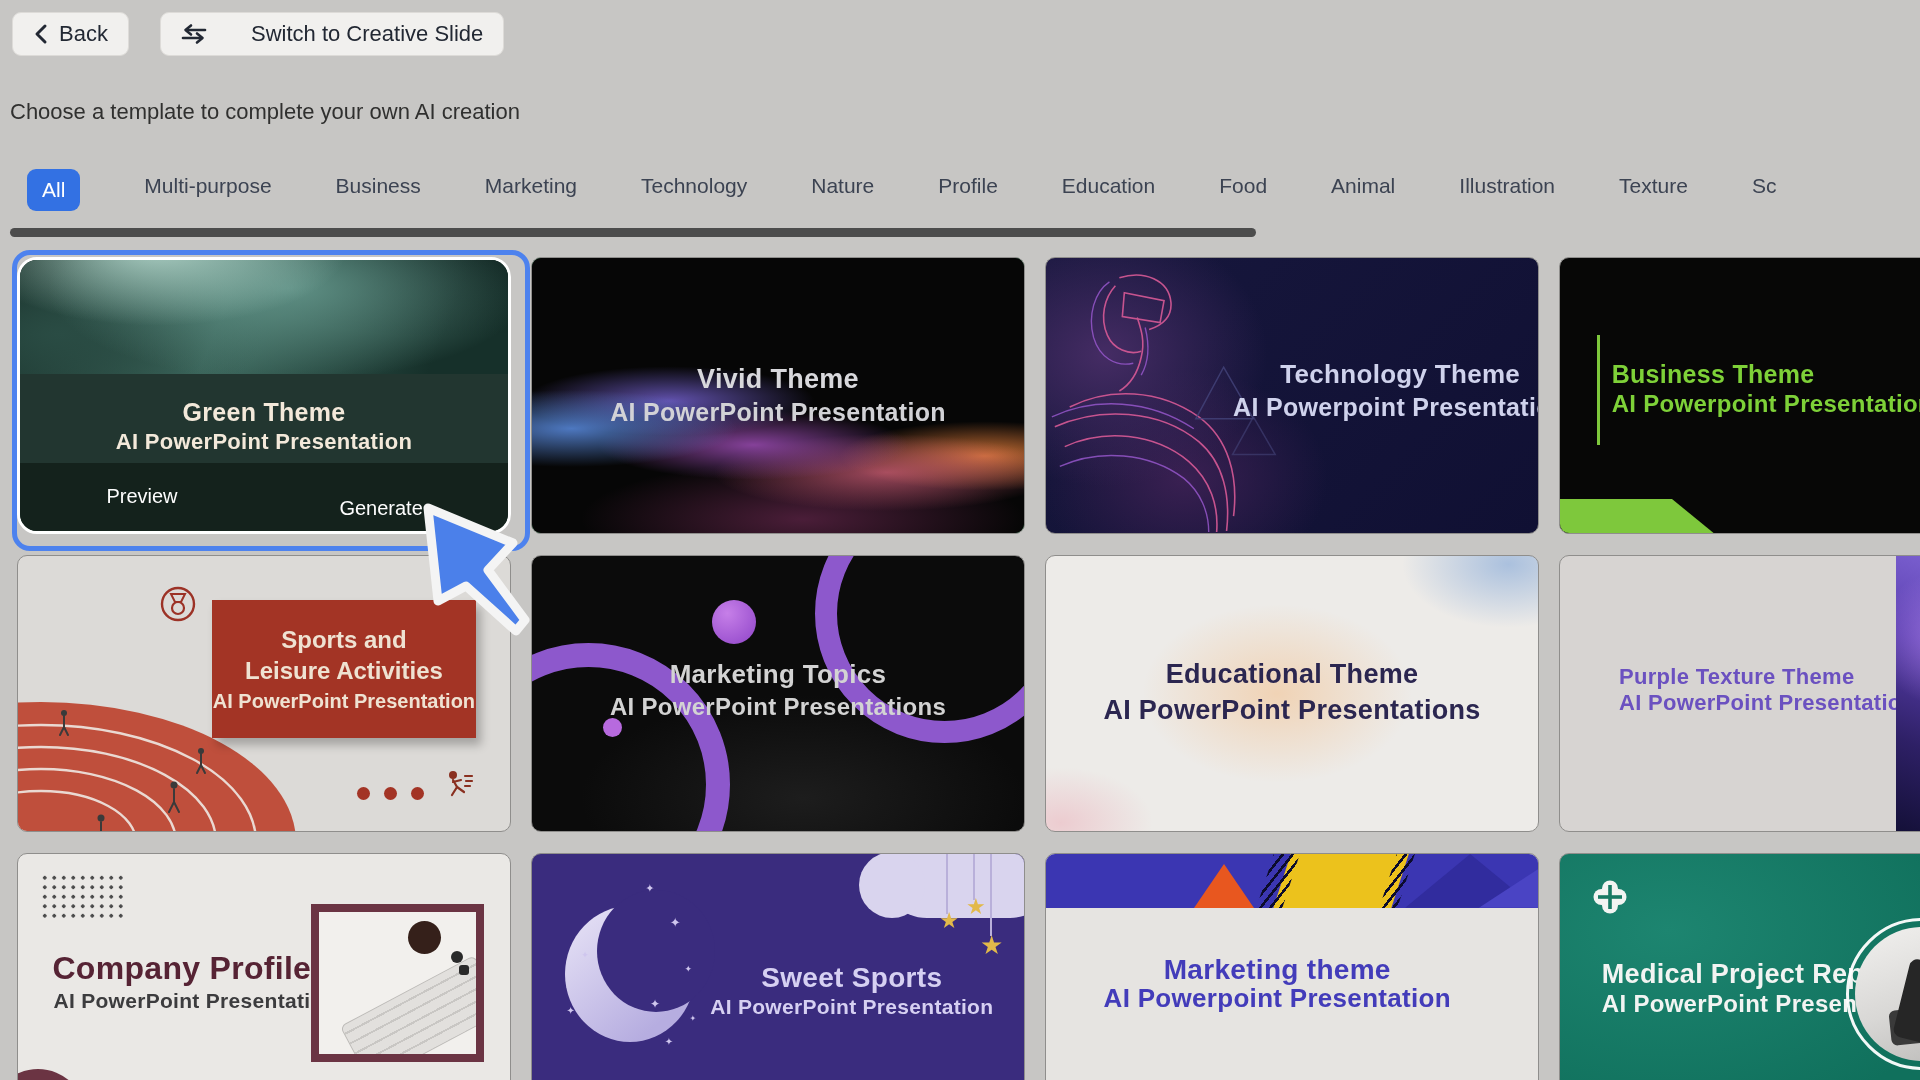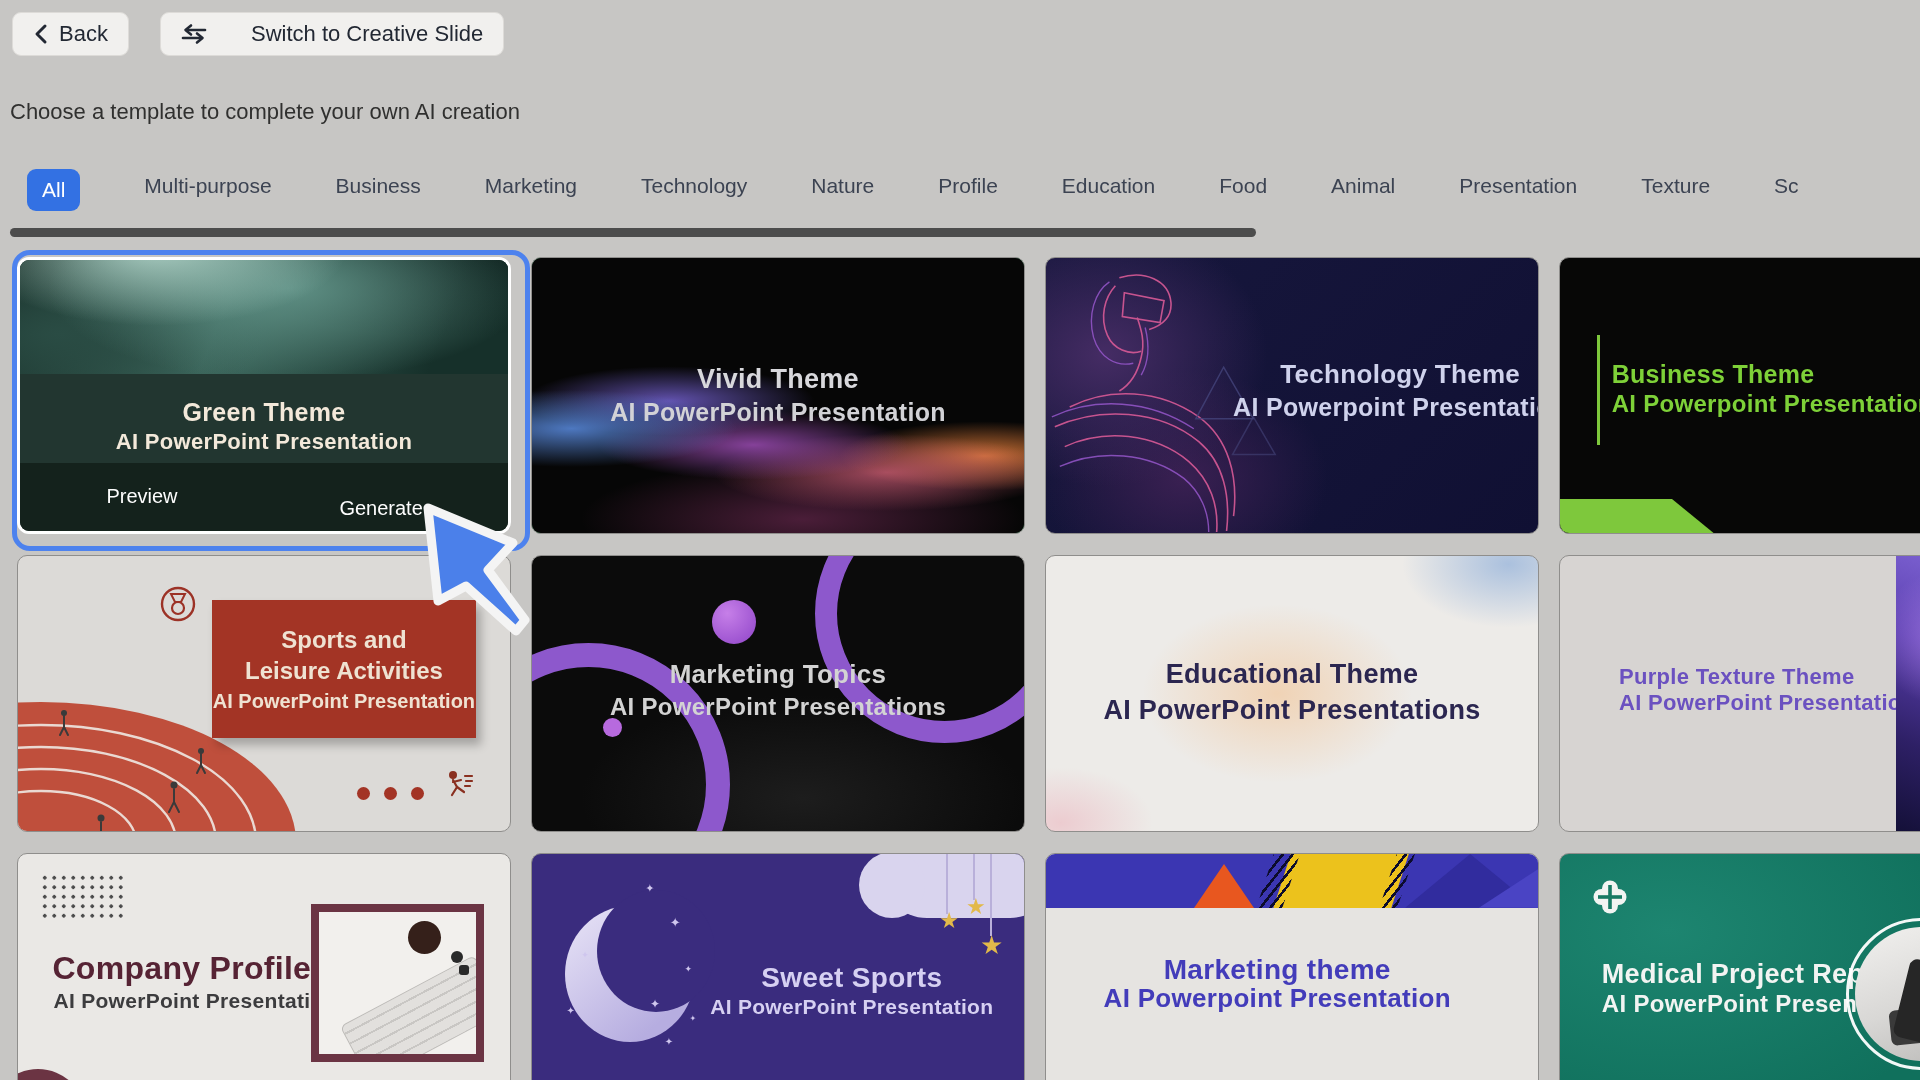--- a/index.html
+++ b/index.html
@@ -40,21 +40,21 @@
   .grid{
     position:absolute;left:17px;top:257px;
     display:grid;grid-template-columns:repeat(4,494px);grid-auto-rows:277px;
     gap:21px 20px;
   }
   .card{
     position:relative;border-radius:10px;overflow:hidden;
     border:1px solid #8f8e8c;box-sizing:border-box;background:#000;cursor:pointer;
   }
   .card.selected{
-    border:3px solid #fff;border-radius:12px;
+    border:3px solid #fff;border-radius:20px;
   }
   .card.selected::before{
     content:"";position:absolute;inset:0;pointer-events:none;
   }
   .sel-ring{
     position:absolute;left:12px;top:250px;width:508px;height:291px;
     border:5px solid #4d82ee;border-radius:18px;pointer-events:none;z-index:5;
   }
   .slide-title,.slide-sub{
     position:absolute;left:0;width:100%;text-align:center;font-weight:bold;
@@ -287,21 +287,21 @@
   <span class="tab active">All</span>
   <span class="tab">Multi-purpose</span>
   <span class="tab">Business</span>
   <span class="tab">Marketing</span>
   <span class="tab">Technology</span>
   <span class="tab">Nature</span>
   <span class="tab">Profile</span>
   <span class="tab">Education</span>
   <span class="tab">Food</span>
   <span class="tab">Animal</span>
-  <span class="tab">Presentation</span>
+  <span class="tab">Illustration</span>
   <span class="tab">Texture</span>
   <span class="tab">Sc</span>
 </div>
 <div class="tabs-scrollbar"></div>
 
 <div class="sel-ring"></div>
 
 <div class="grid">
 
   <div class="card c-green selected">

